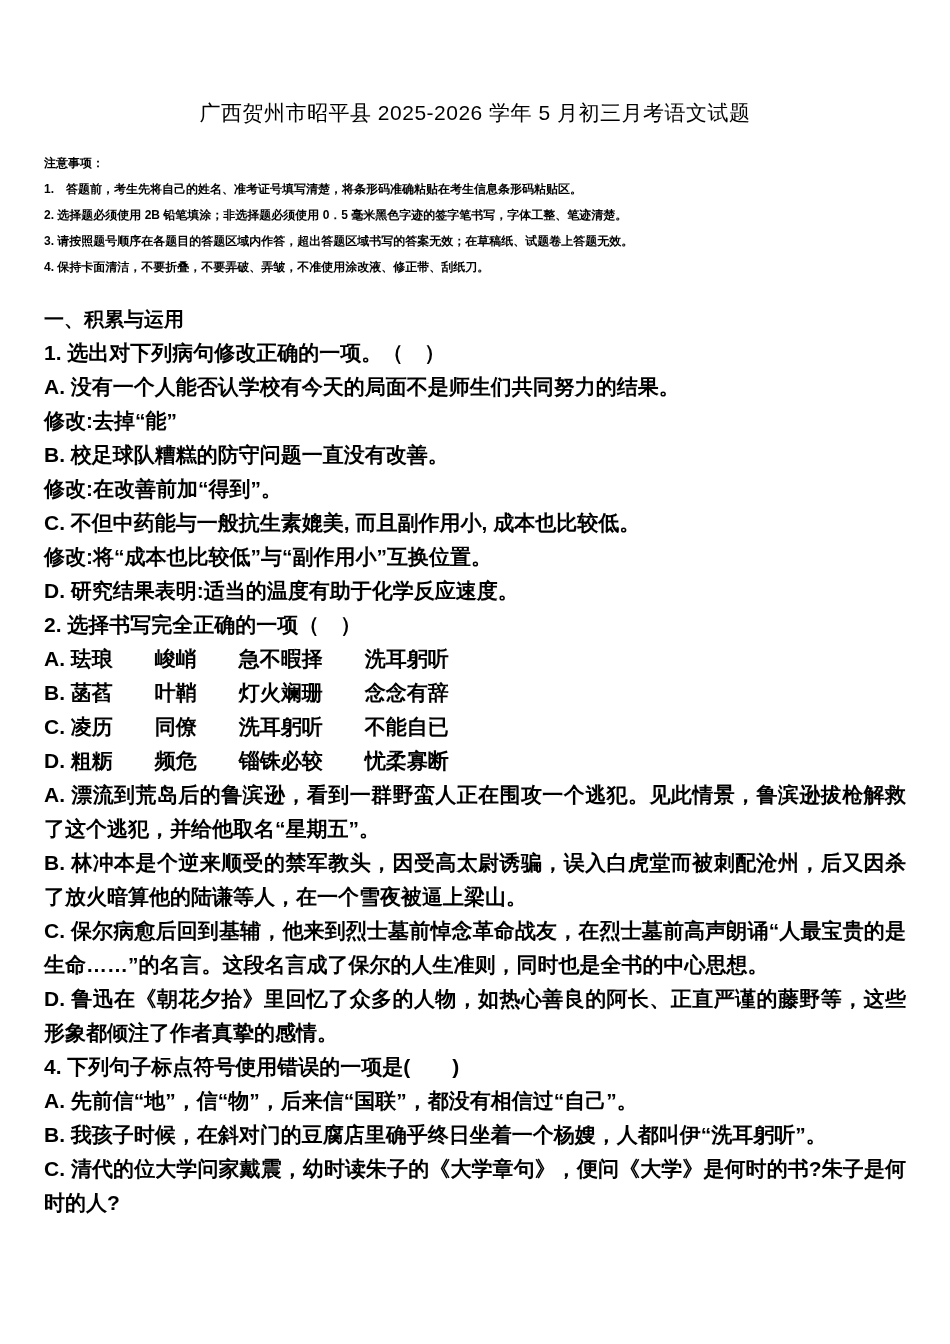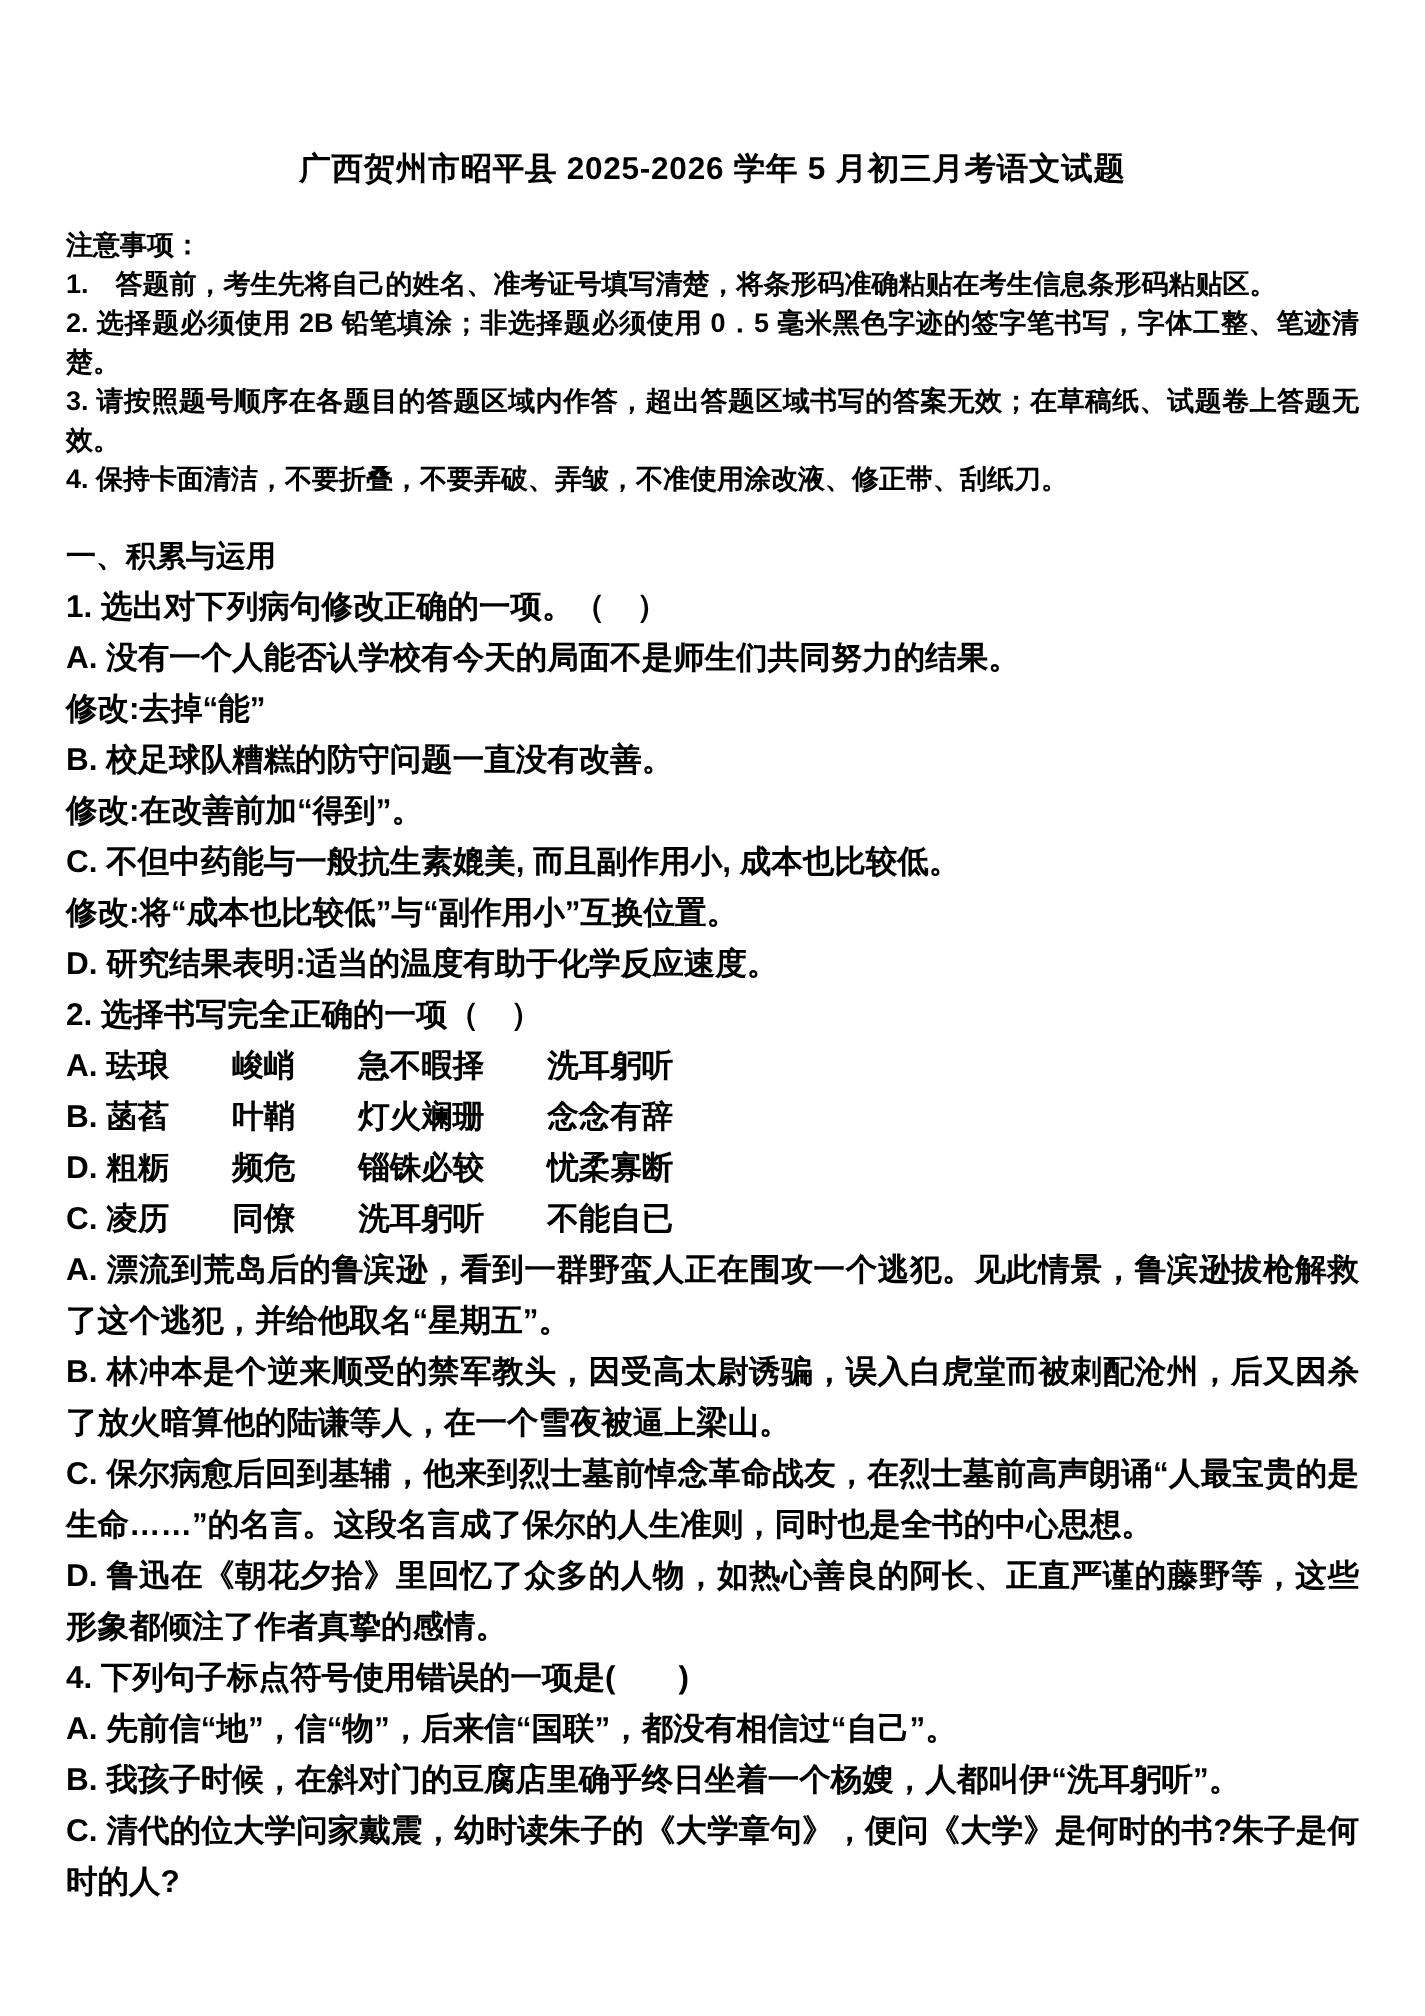--- a/index.html
+++ b/index.html
@@ -21,32 +21,32 @@
     width: 950px;
     height: 1344px;
     padding: 100px 44px 40px 44px;
     background: #ffffff;
   }
   .doc-title {
     margin: 0 0 24px 0;
     font-size: 21px;
     line-height: 26px;
     text-align: center;
-    font-weight: 700;
+    font-weight: 400;
     letter-spacing: 0.5px;
     white-space: pre-wrap;
   }
   .doc-body p {
     margin: 0;
     white-space: pre-wrap;
     text-align: justify;
   }
   .notice-heading,
   .note {
-    font-size: 18px;
+    font-size: 12px;
     line-height: 26px;
   }
   .section-heading {
     font-size: 20px;
     line-height: 34px;
     margin-top: 22px !important;
   }
   .question {
     font-size: 21px;
     line-height: 34px;
@@ -73,22 +73,22 @@
       <p class="option">A. 没有一个人能否认学校有今天的局面不是师生们共同努力的结果。</p>
       <p class="revision">修改:去掉“能”</p>
       <p class="option">B. 校足球队糟糕的防守问题一直没有改善。</p>
       <p class="revision">修改:在改善前加“得到”。</p>
       <p class="option">C. 不但中药能与一般抗生素媲美, 而且副作用小, 成本也比较低。</p>
       <p class="revision">修改:将“成本也比较低”与“副作用小”互换位置。</p>
       <p class="option">D. 研究结果表明:适当的温度有助于化学反应速度。</p>
       <p class="question">2. 选择书写完全正确的一项（　）</p>
       <p class="option">A. 珐琅　　峻峭　　急不暇择　　洗耳躬听</p>
       <p class="option">B. 菡萏　　叶鞘　　灯火斓珊　　念念有辞</p>
+      <p class="option">C. 凌历　　同僚　　洗耳躬听　　不能自已</p>
       <p class="option">D. 粗粝　　频危　　锱铢必较　　忧柔寡断</p>
-      <p class="option">C. 凌历　　同僚　　洗耳躬听　　不能自已</p>
       <p class="option">A. 漂流到荒岛后的鲁滨逊，看到一群野蛮人正在围攻一个逃犯。见此情景，鲁滨逊拔枪解救了这个逃犯，并给他取名“星期五”。</p>
       <p class="option">B. 林冲本是个逆来顺受的禁军教头，因受高太尉诱骗，误入白虎堂而被刺配沧州，后又因杀了放火暗算他的陆谦等人，在一个雪夜被逼上梁山。</p>
       <p class="option">C. 保尔病愈后回到基辅，他来到烈士墓前悼念革命战友，在烈士墓前高声朗诵“人最宝贵的是生命……”的名言。这段名言成了保尔的人生准则，同时也是全书的中心思想。</p>
       <p class="option">D. 鲁迅在《朝花夕拾》里回忆了众多的人物，如热心善良的阿长、正直严谨的藤野等，这些形象都倾注了作者真挚的感情。</p>
       <p class="question">4. 下列句子标点符号使用错误的一项是(　　)</p>
       <p class="option">A. 先前信“地”，信“物”，后来信“国联”，都没有相信过“自己”。</p>
       <p class="option">B. 我孩子时候，在斜对门的豆腐店里确乎终日坐着一个杨嫂，人都叫伊“洗耳躬听”。</p>
       <p class="option">C. 清代的位大学问家戴震，幼时读朱子的《大学章句》，便问《大学》是何时的书?朱子是何时的人?</p>
     </div>
 </main>

